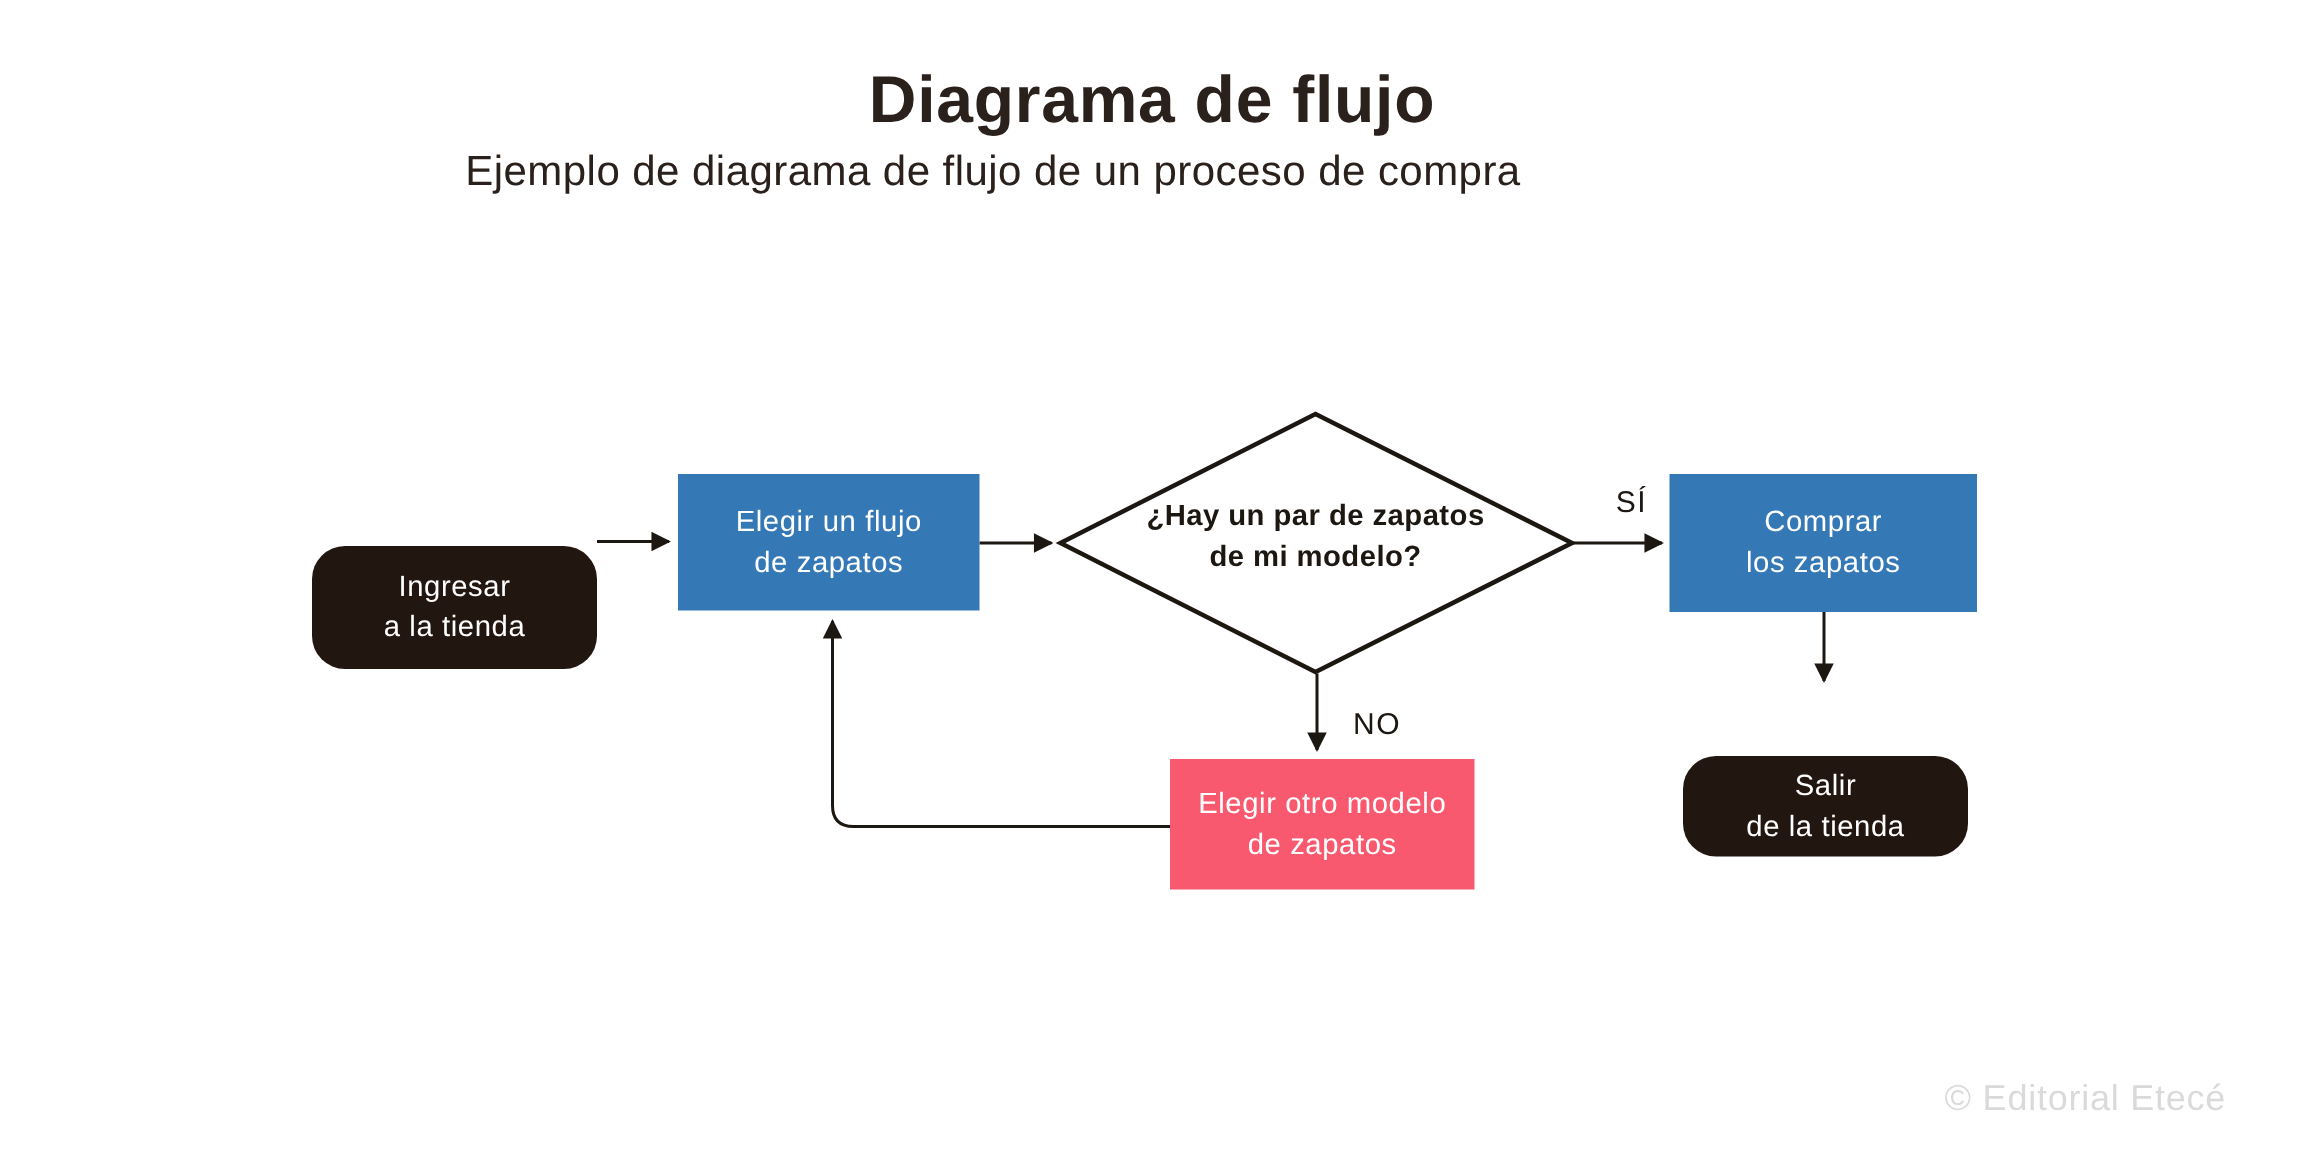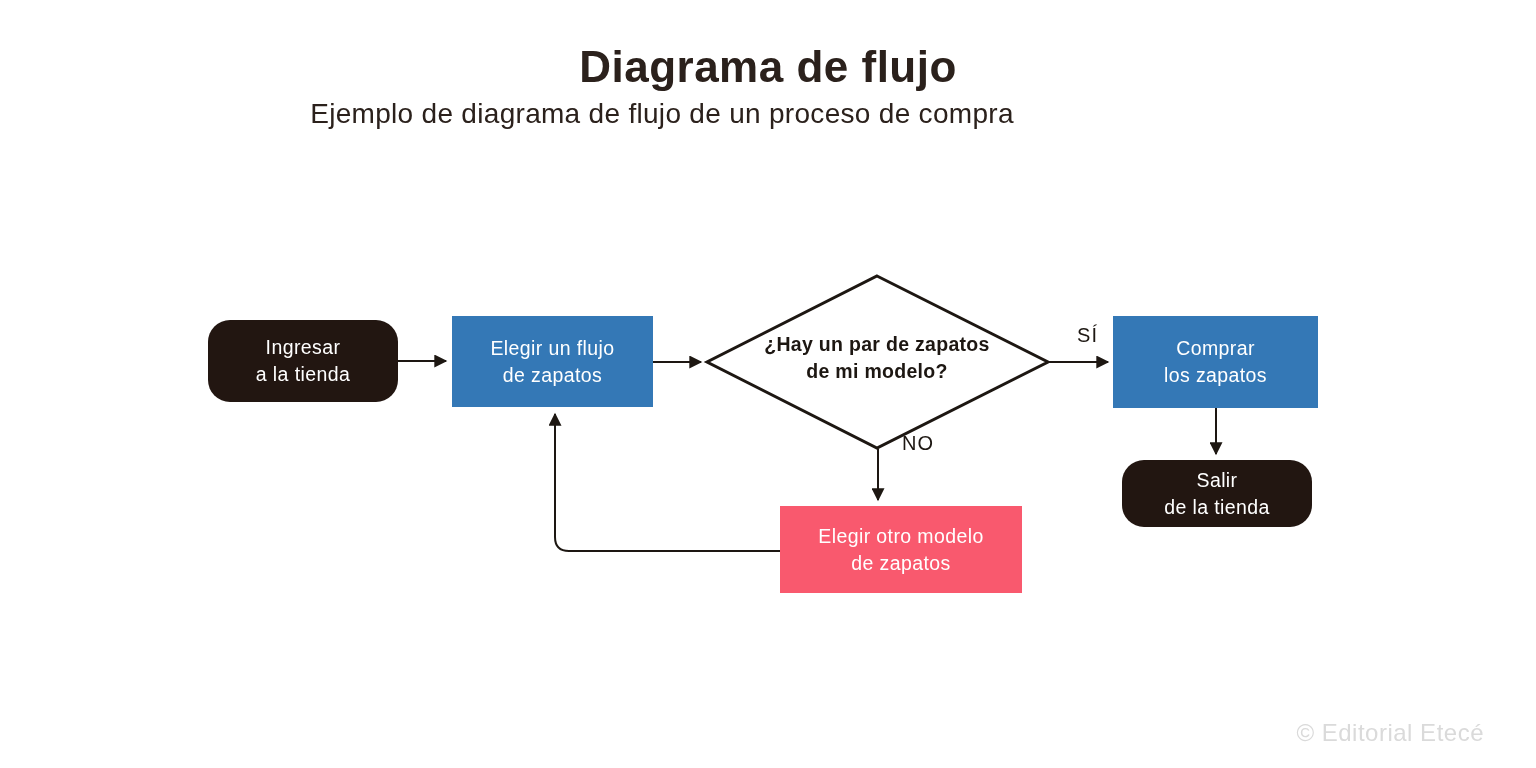--- a/index.html
+++ b/index.html
@@ -17,42 +17,42 @@
     color:var(--heading,#2b211c); letter-spacing:0.3px;padding-left:24px;
   }
 
   .connectors { position:absolute; left:0; top:0; width:1536px; height:768px; pointer-events:none; }
 
   .node {
     position:absolute; display:flex; align-items:center; justify-content:center;
     text-align:center; color:#ffffff; font-size:19.5px; line-height:1.38;
     letter-spacing:0.4px; white-space:pre-line;
   }
-  .terminal { background:var(--terminal,#221611); border-radius:22px; }
+  .terminal { background:var(--terminal,#221611); border-radius:22px;margin-top:44px; }
   .process  { background:var(--process,#3478b6); }
   .alt      { background:var(--alternate,#f9596e); }
 
   #node-start        { left:208px;  top:320px; width:190px; height:82px; }
   #node-choose       { left:452px;  top:316px; width:201px; height:91px; }
   #node-buy          { left:1113px; top:316px; width:205px; height:92px; }
   #node-exit         { left:1122px; top:460px; width:190px; height:67px; }
-  #node-choose-other { left:780px;  top:506px; width:242px; height:87px; }
+  #node-choose-other { left:780px;  top:506px; width:203px; height:87px; }
 
   .decision-label {
     position:absolute; left:727px; top:331px; width:300px;
     text-align:center; font-size:19.5px; font-weight:bold; line-height:1.4;
     color:var(--line,#1d1712); letter-spacing:0.3px; white-space:pre-line;
   }
 
   .edge-label {
     position:absolute; font-size:20px; font-weight:normal;
     color:var(--line,#1d1712); letter-spacing:1px; text-align:right;
   }
   #label-yes { left:1048px; top:324px; width:50px; }
-  #label-no  { left:884px;  top:432px; width:50px; }
+  #label-no  { left:884px;  top:472px; width:50px; }
 
   .credit {
     position:absolute; right:52px; top:719px; font-size:24px;
     color:var(--credit,#dadada); letter-spacing:0.5px;
   }
 </style>
 </head>
 <body>
 
 <div class="title">Diagrama de flujo</div>

